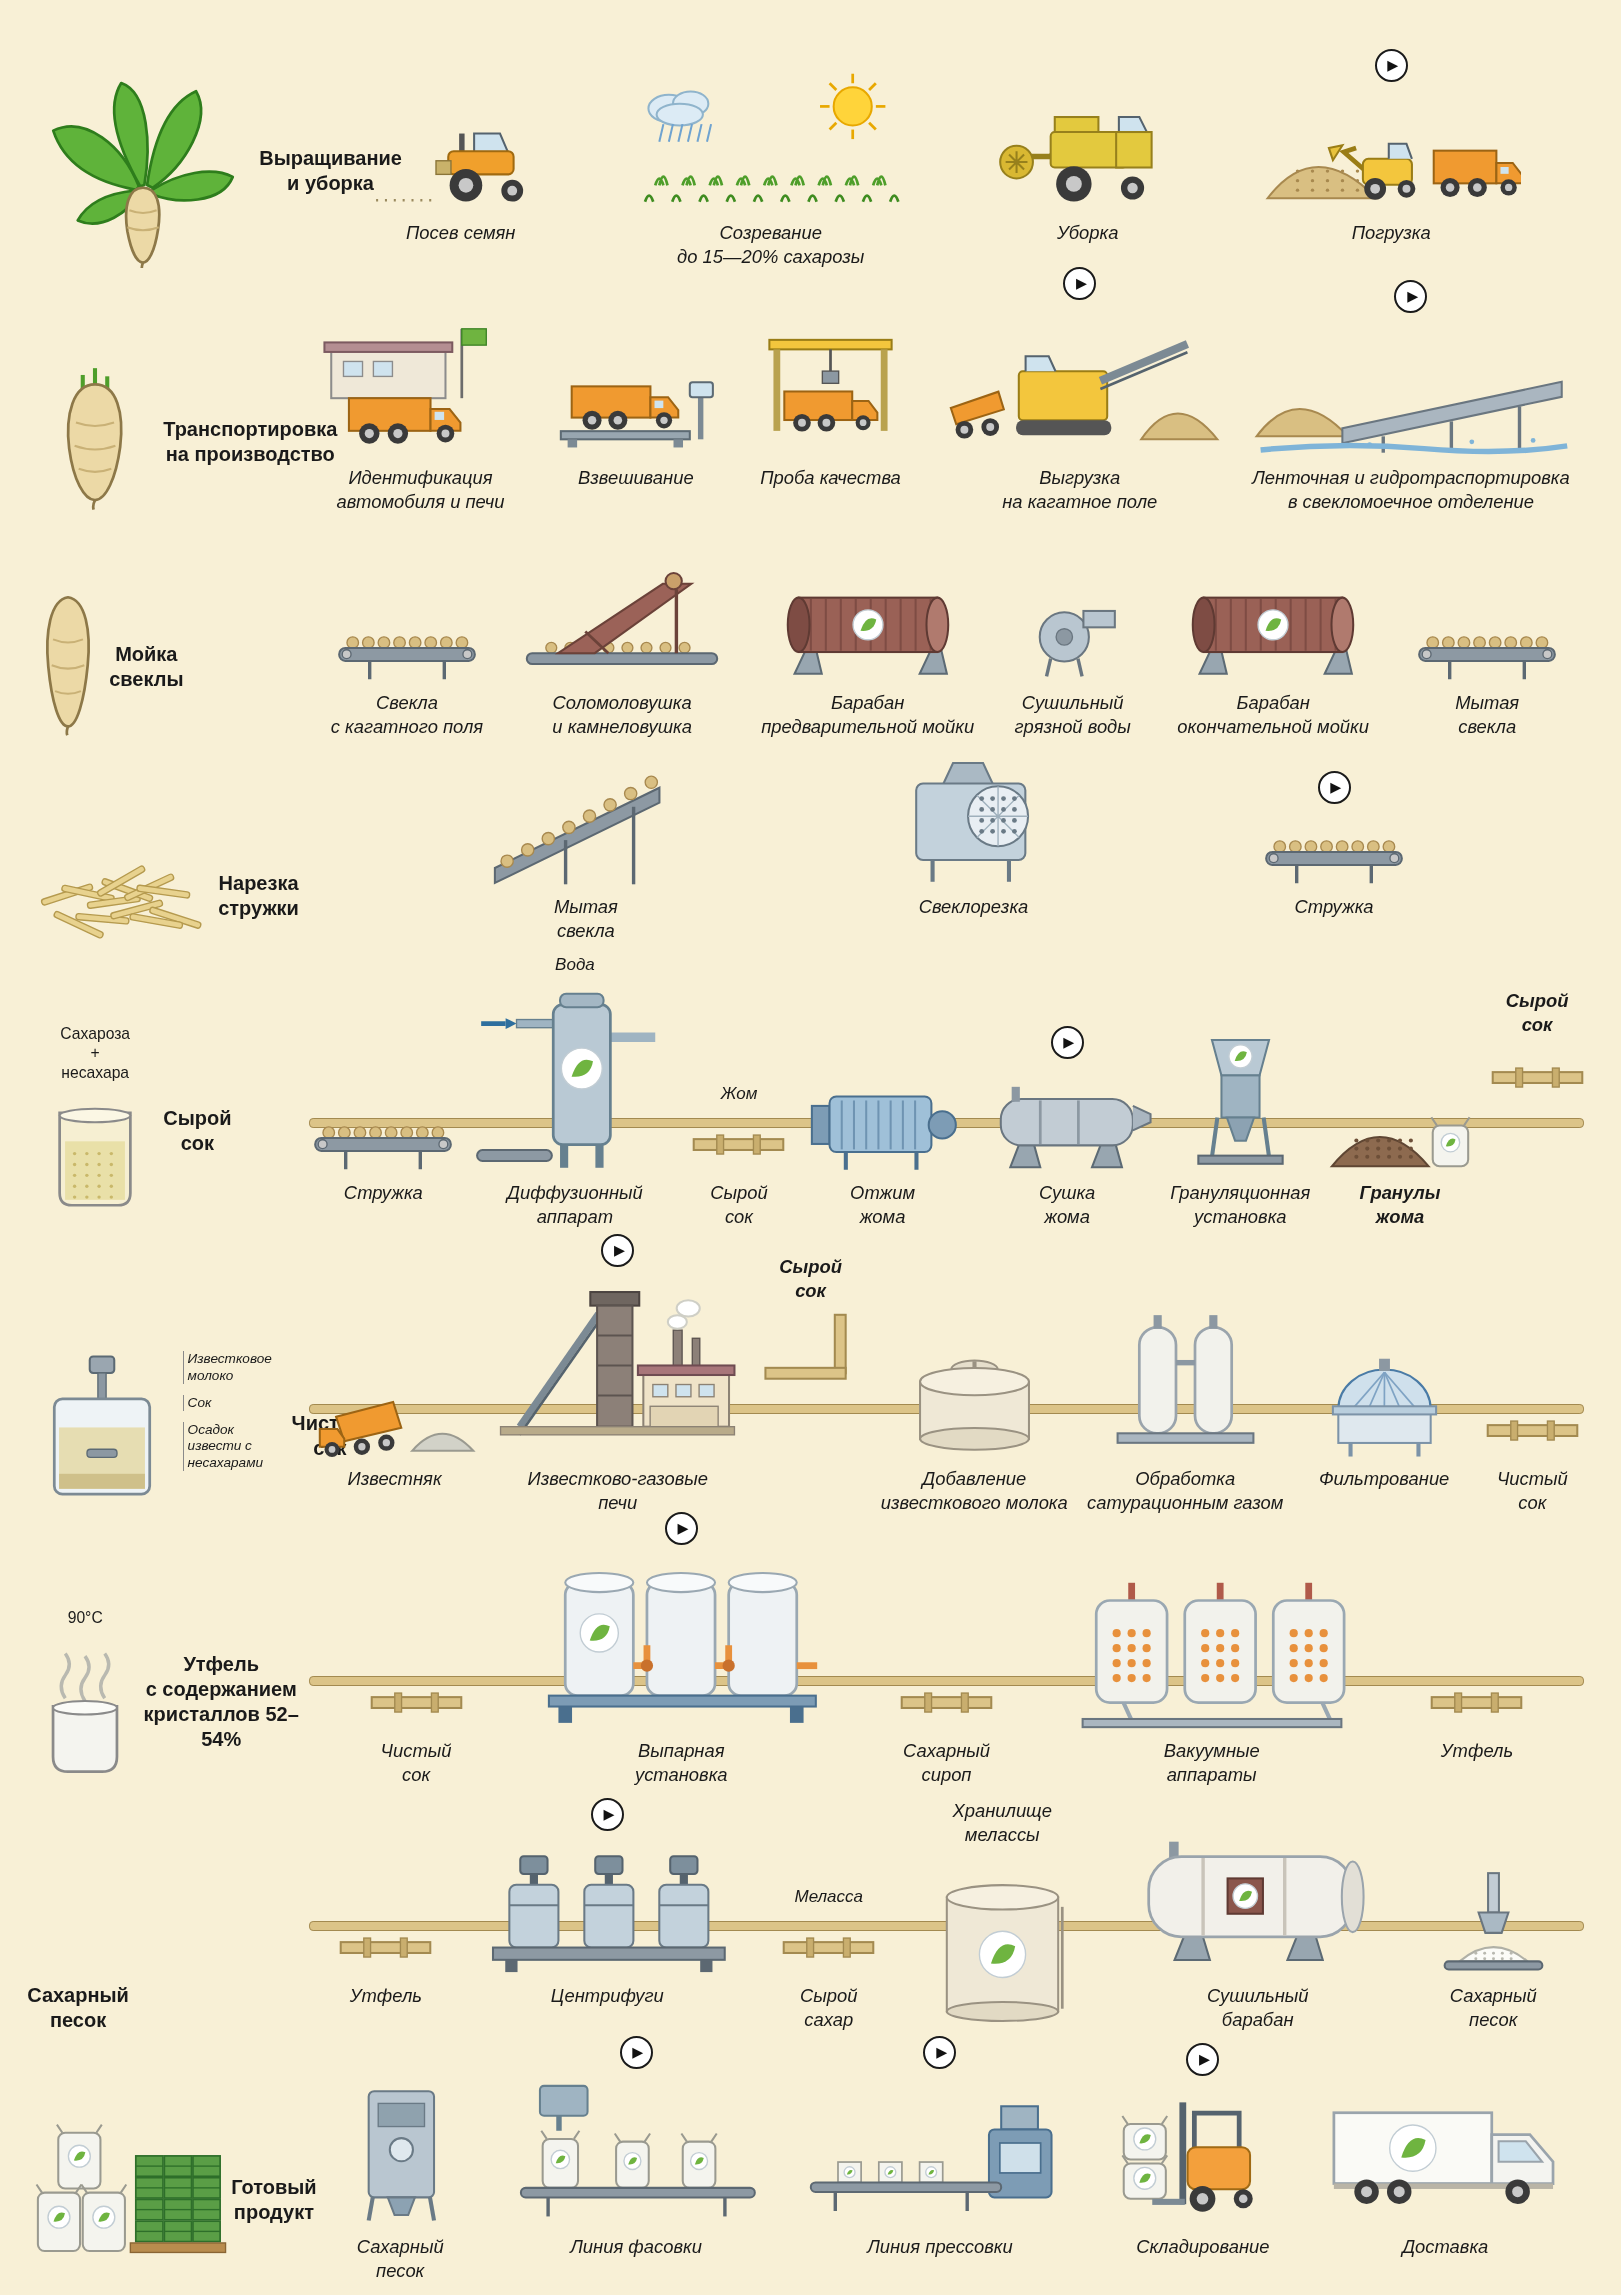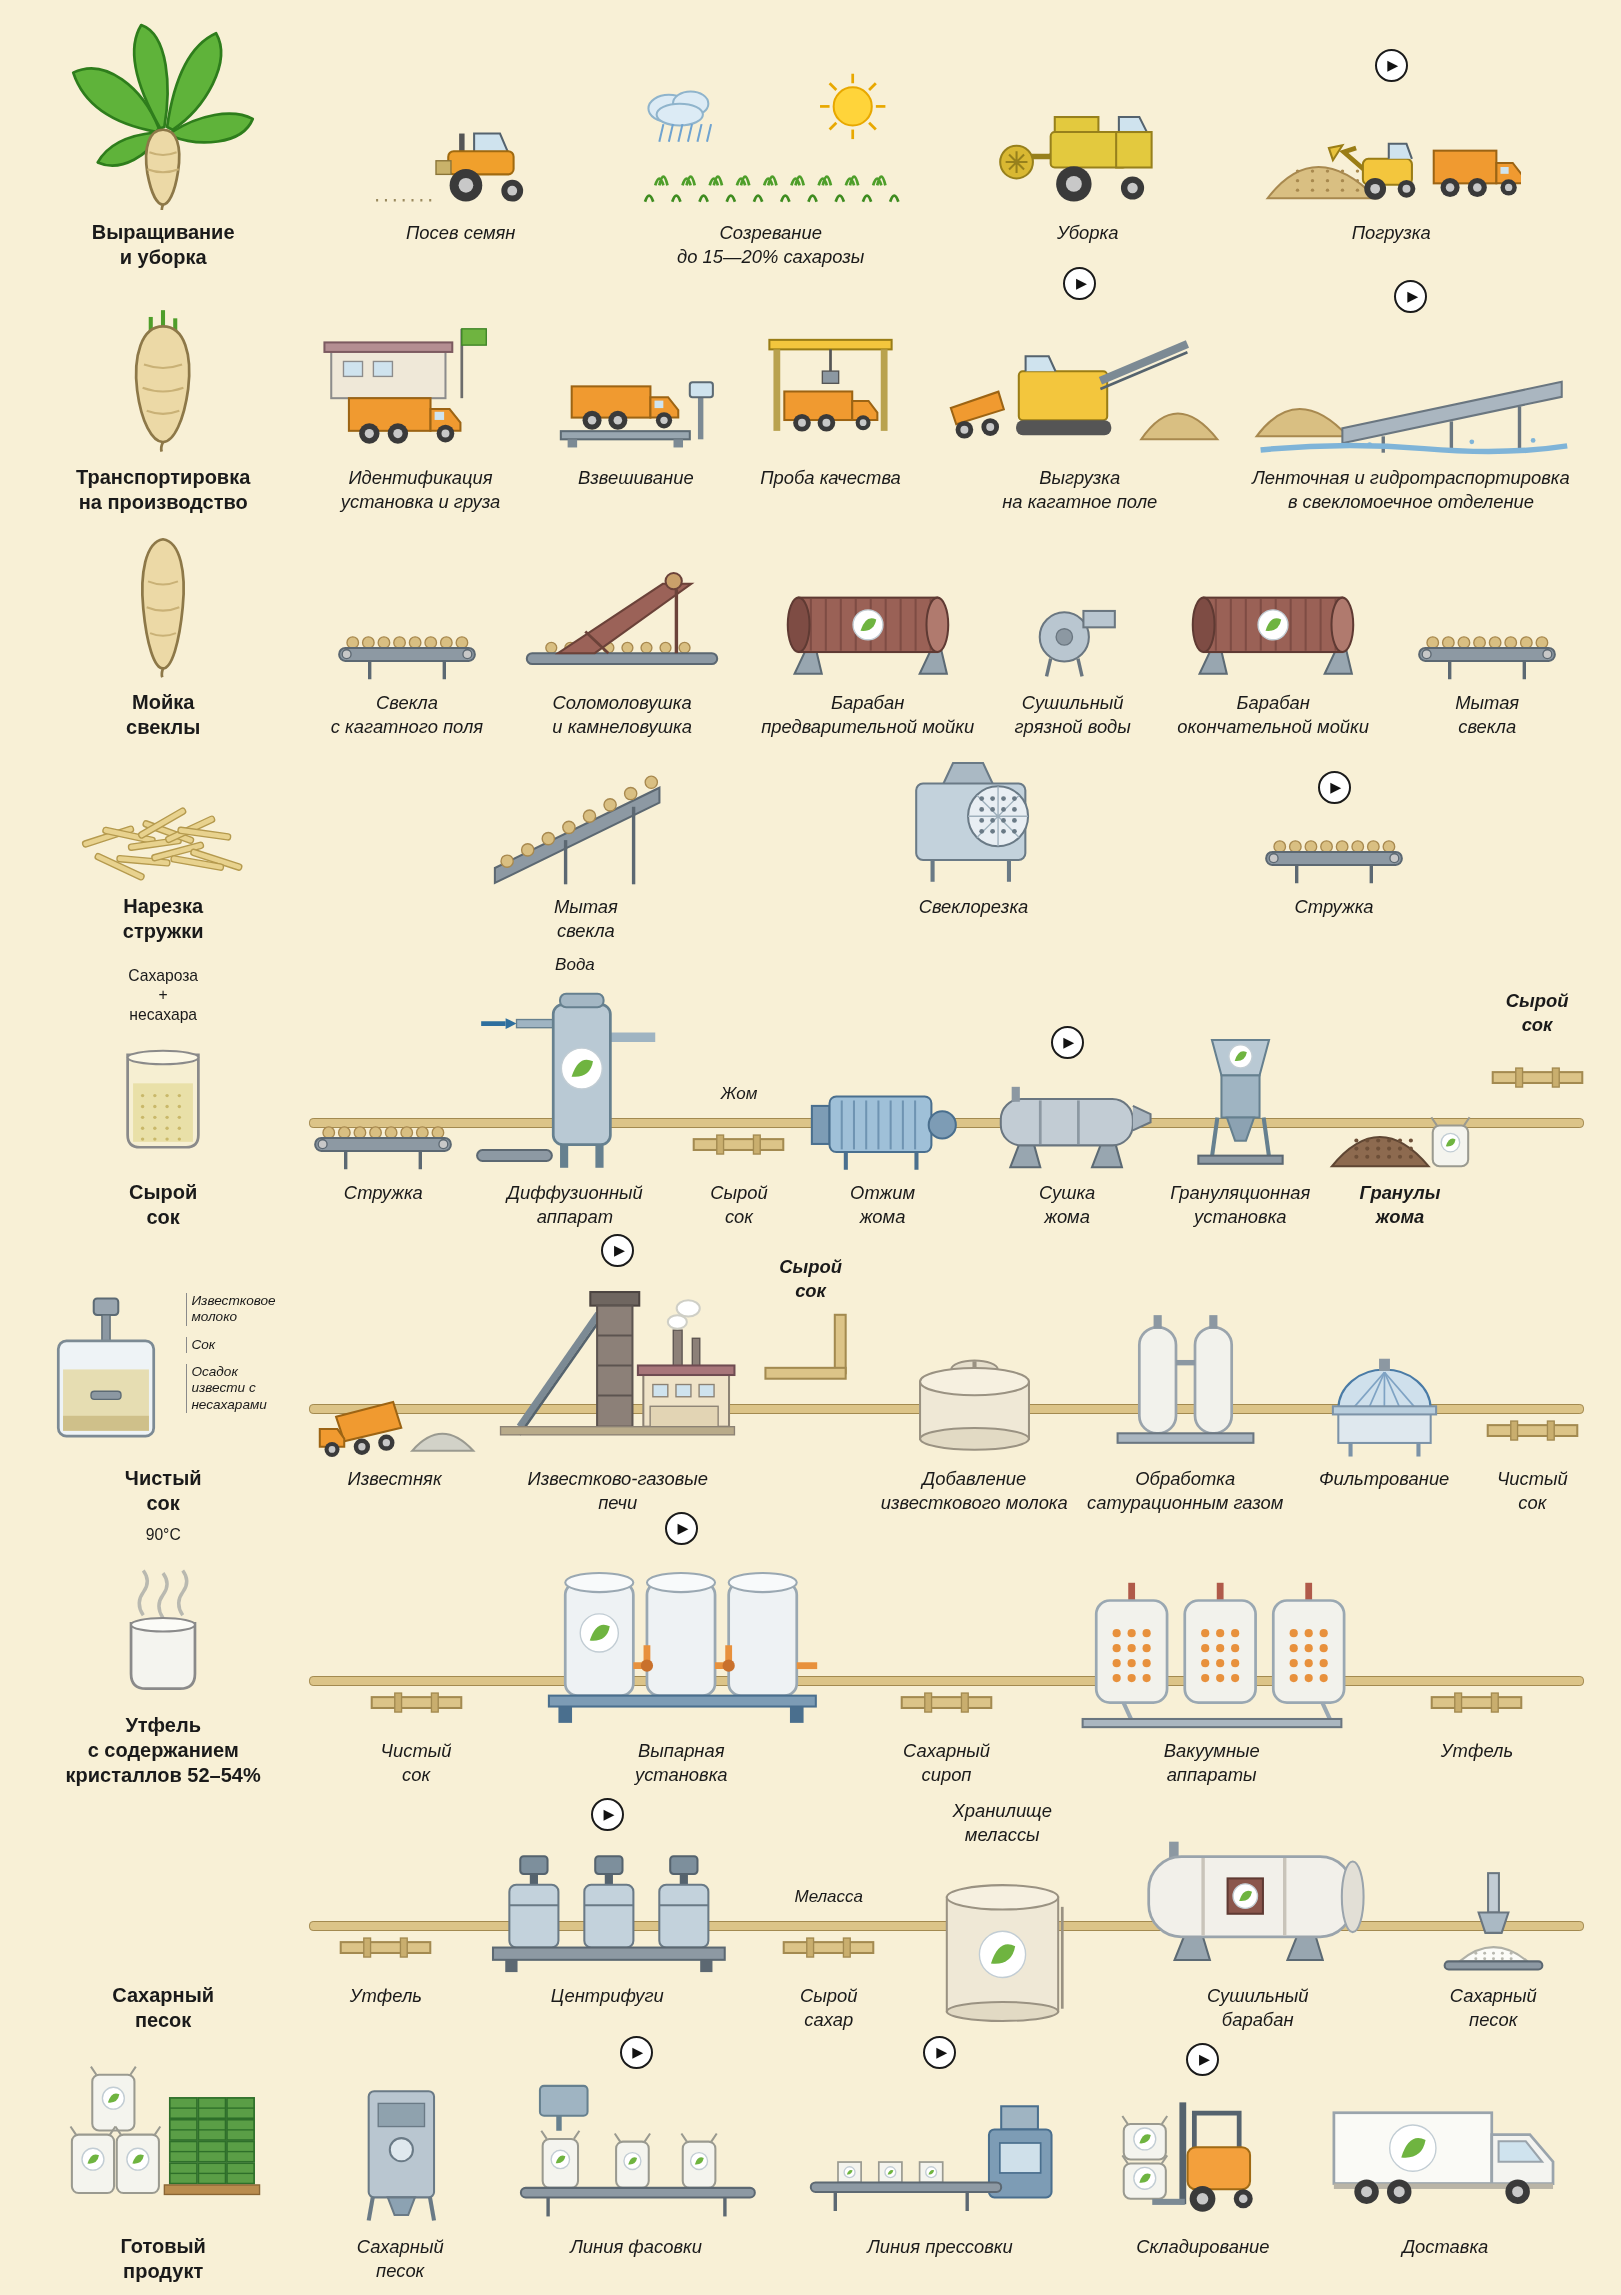--- a/index.html
+++ b/index.html
@@ -9,21 +9,21 @@
   .row{display:flex;align-items:flex-end;padding:0 6.8px 5.4px 6.8px}
   .row-harvest{height:266px}
   .row-transport{height:245px}
   .row-washing{height:225px}
   .row-cutting{height:204px}
   .row-raw-juice{height:286px}
   .row-clean-juice{height:286px}
   .row-massecuite{height:272px}
   .row-sugar{height:245px}
   .row-product{height:251px}
-  .row-left{width:272px;flex:0 0 272px;display:flex;flex-direction:column;align-items:center}
+  .row-left{width:272px;flex:0 0 272px;display:flex;flex-direction:row;align-items:center}
   .side-wrap{display:flex;align-items:flex-end;gap:5.4px}
   .side-col{display:flex;flex-direction:column;align-items:center}
   .side-note{font-size:15.7px;line-height:1.25;white-space:pre-line;text-align:center;margin-bottom:5.4px}
   .side-notes{display:flex;flex-direction:column;gap:11px;width:109px;align-self:flex-start;margin-top:4.1px}
   .side-note2{font-style:italic;font-size:13.6px;line-height:1.2;white-space:pre-line;border-left:1.4px solid #8a8a8a;padding-left:4px;text-align:left}
   .row-title{font-weight:bold;font-size:20px;line-height:1.25;text-align:center;white-space:pre-line;margin-top:8.2px}
   .row-steps{flex:1;display:flex;align-items:flex-end;justify-content:space-evenly;position:relative;gap:5.4px}
   .row-raw-juice .row-steps::before,
   .row-clean-juice .row-steps::before,
   .row-massecuite .row-steps::before,
@@ -228,21 +228,21 @@
  <rect x="170" y="136" width="14" height="12" fill="#cfe4ef"></rect>
  <circle cx="74" cy="168" r="15" fill="#3a3a3a"></circle>
                 <circle cx="74" cy="168" r="6.75" fill="#c8c8c8"></circle> 
                 <circle cx="116" cy="168" r="15" fill="#3a3a3a"></circle>
                 <circle cx="116" cy="168" r="6.75" fill="#c8c8c8"></circle> 
                 <circle cx="186" cy="168" r="13" fill="#3a3a3a"></circle>
                 <circle cx="186" cy="168" r="5.8500000000000005" fill="#c8c8c8"></circle>
               </svg>
             </div>
             <div class="step-label">Идентификация
-установка и груза</div>
+автомобиля и печи</div>
           </div>
           <div class="step">
             <div class="step-icon">
               <svg width="177" height="112" viewBox="0 0 260 165">
  <rect x="36" y="58" width="116" height="46" fill="#f09a30" stroke="#9c6414" stroke-width="3"></rect>
  <path d="M152 104 v-30 h26 l15 19 v11 z" fill="#f09a30" stroke="#9c6414" stroke-width="3"></path>
  <rect x="158" y="79" width="13" height="11" fill="#cfe4ef"></rect>
  <circle cx="66" cy="108" r="14" fill="#3a3a3a"></circle>
                 <circle cx="66" cy="108" r="6.3" fill="#c8c8c8"></circle> 
                 <circle cx="104" cy="108" r="14" fill="#3a3a3a"></circle>

